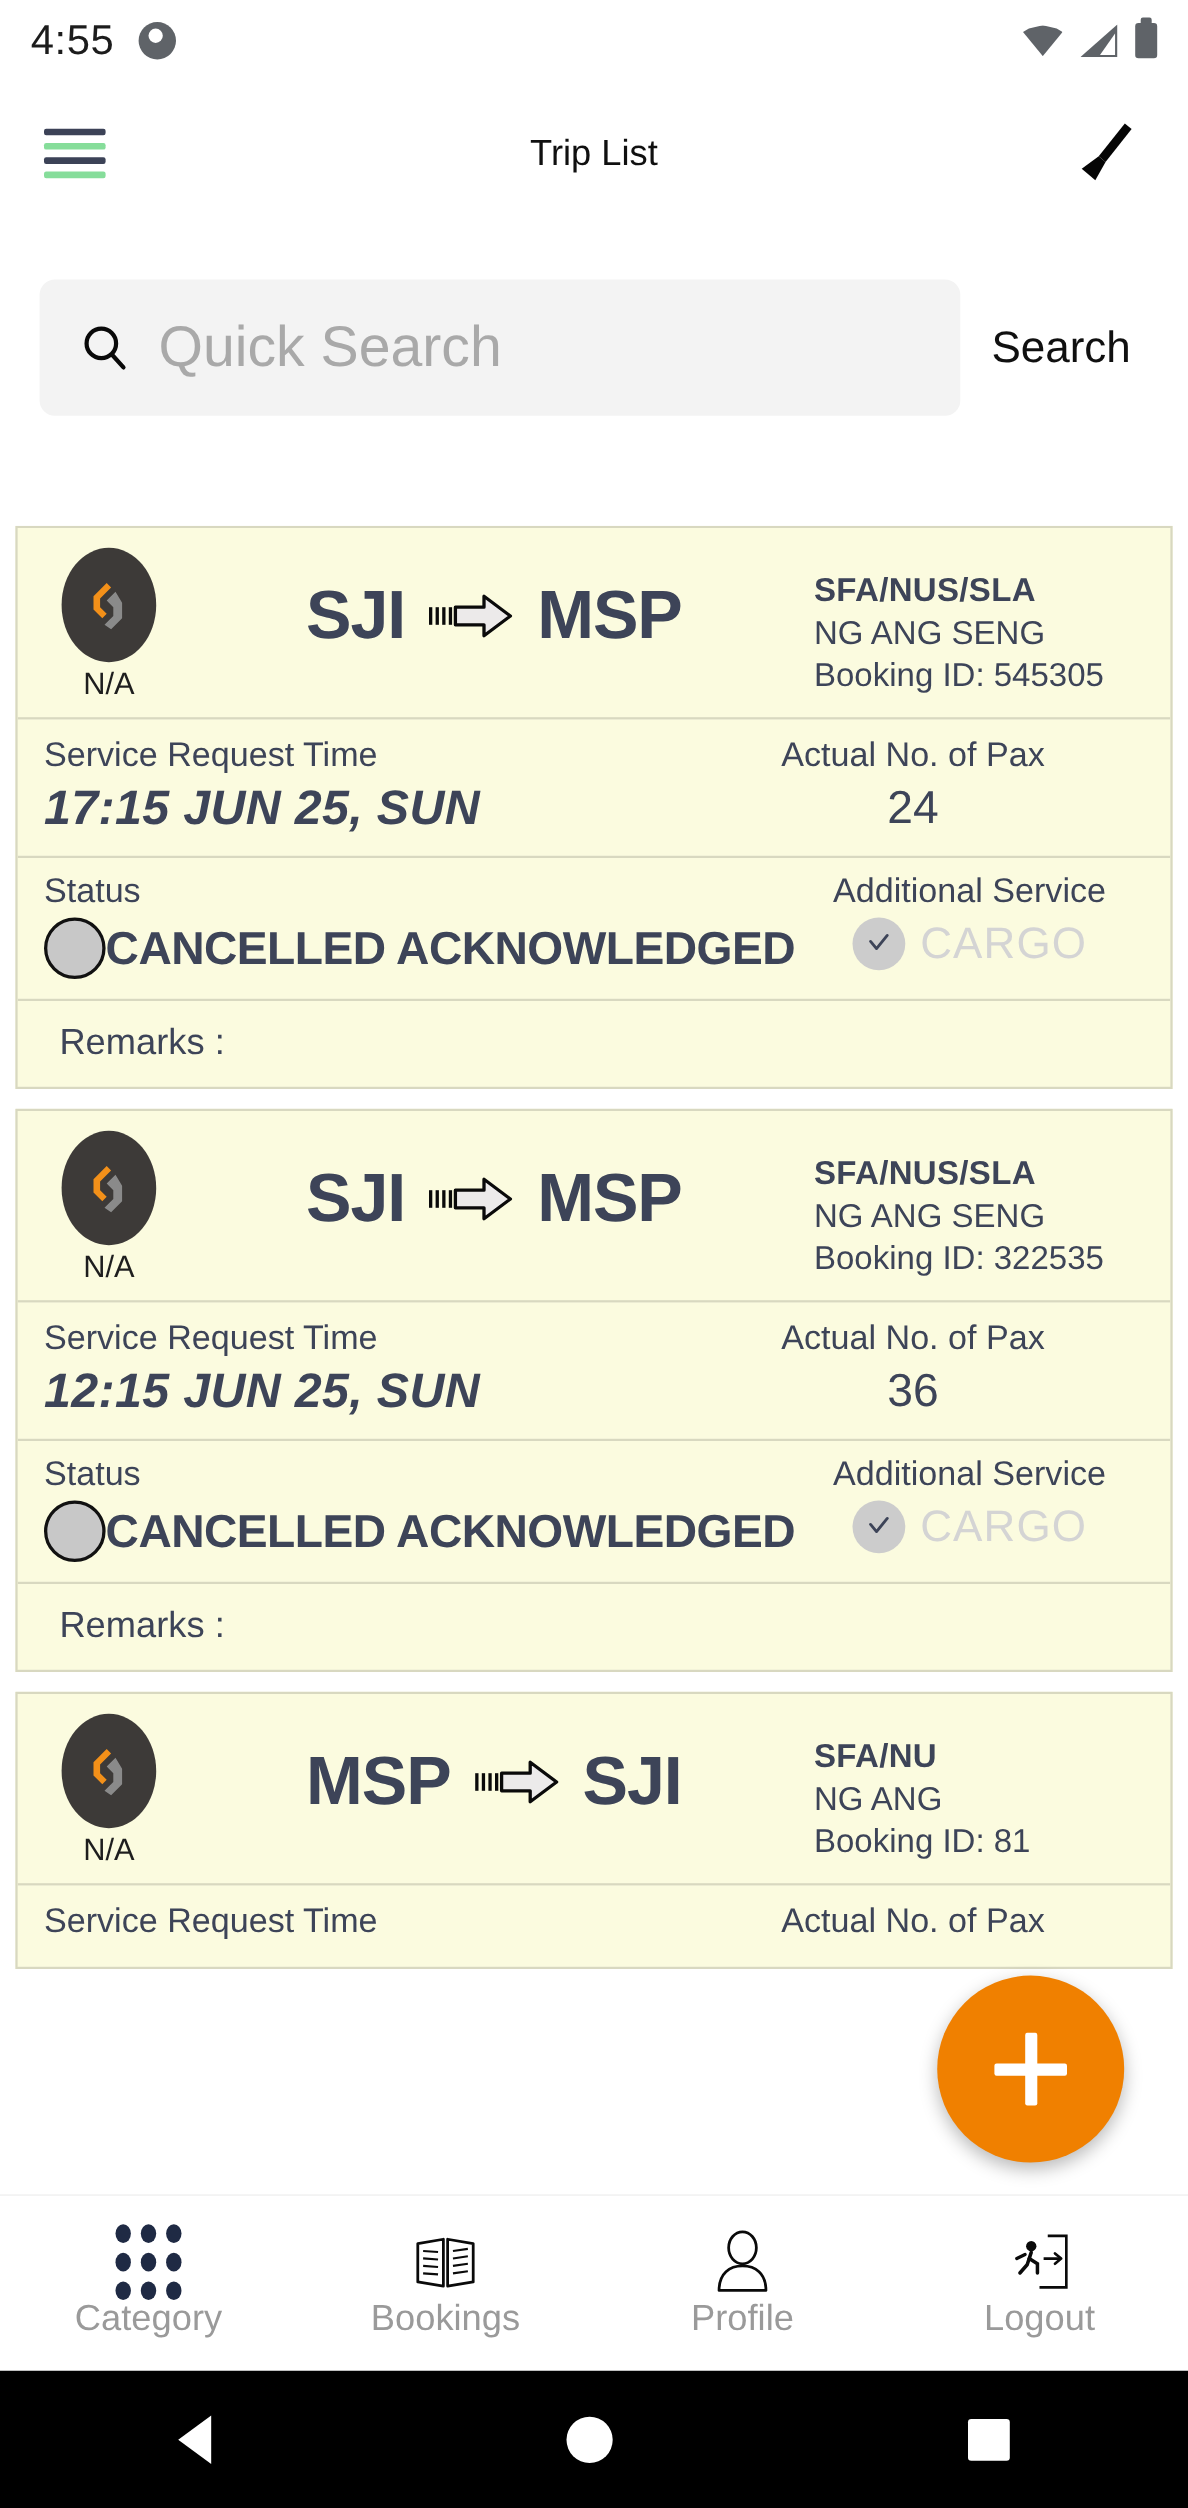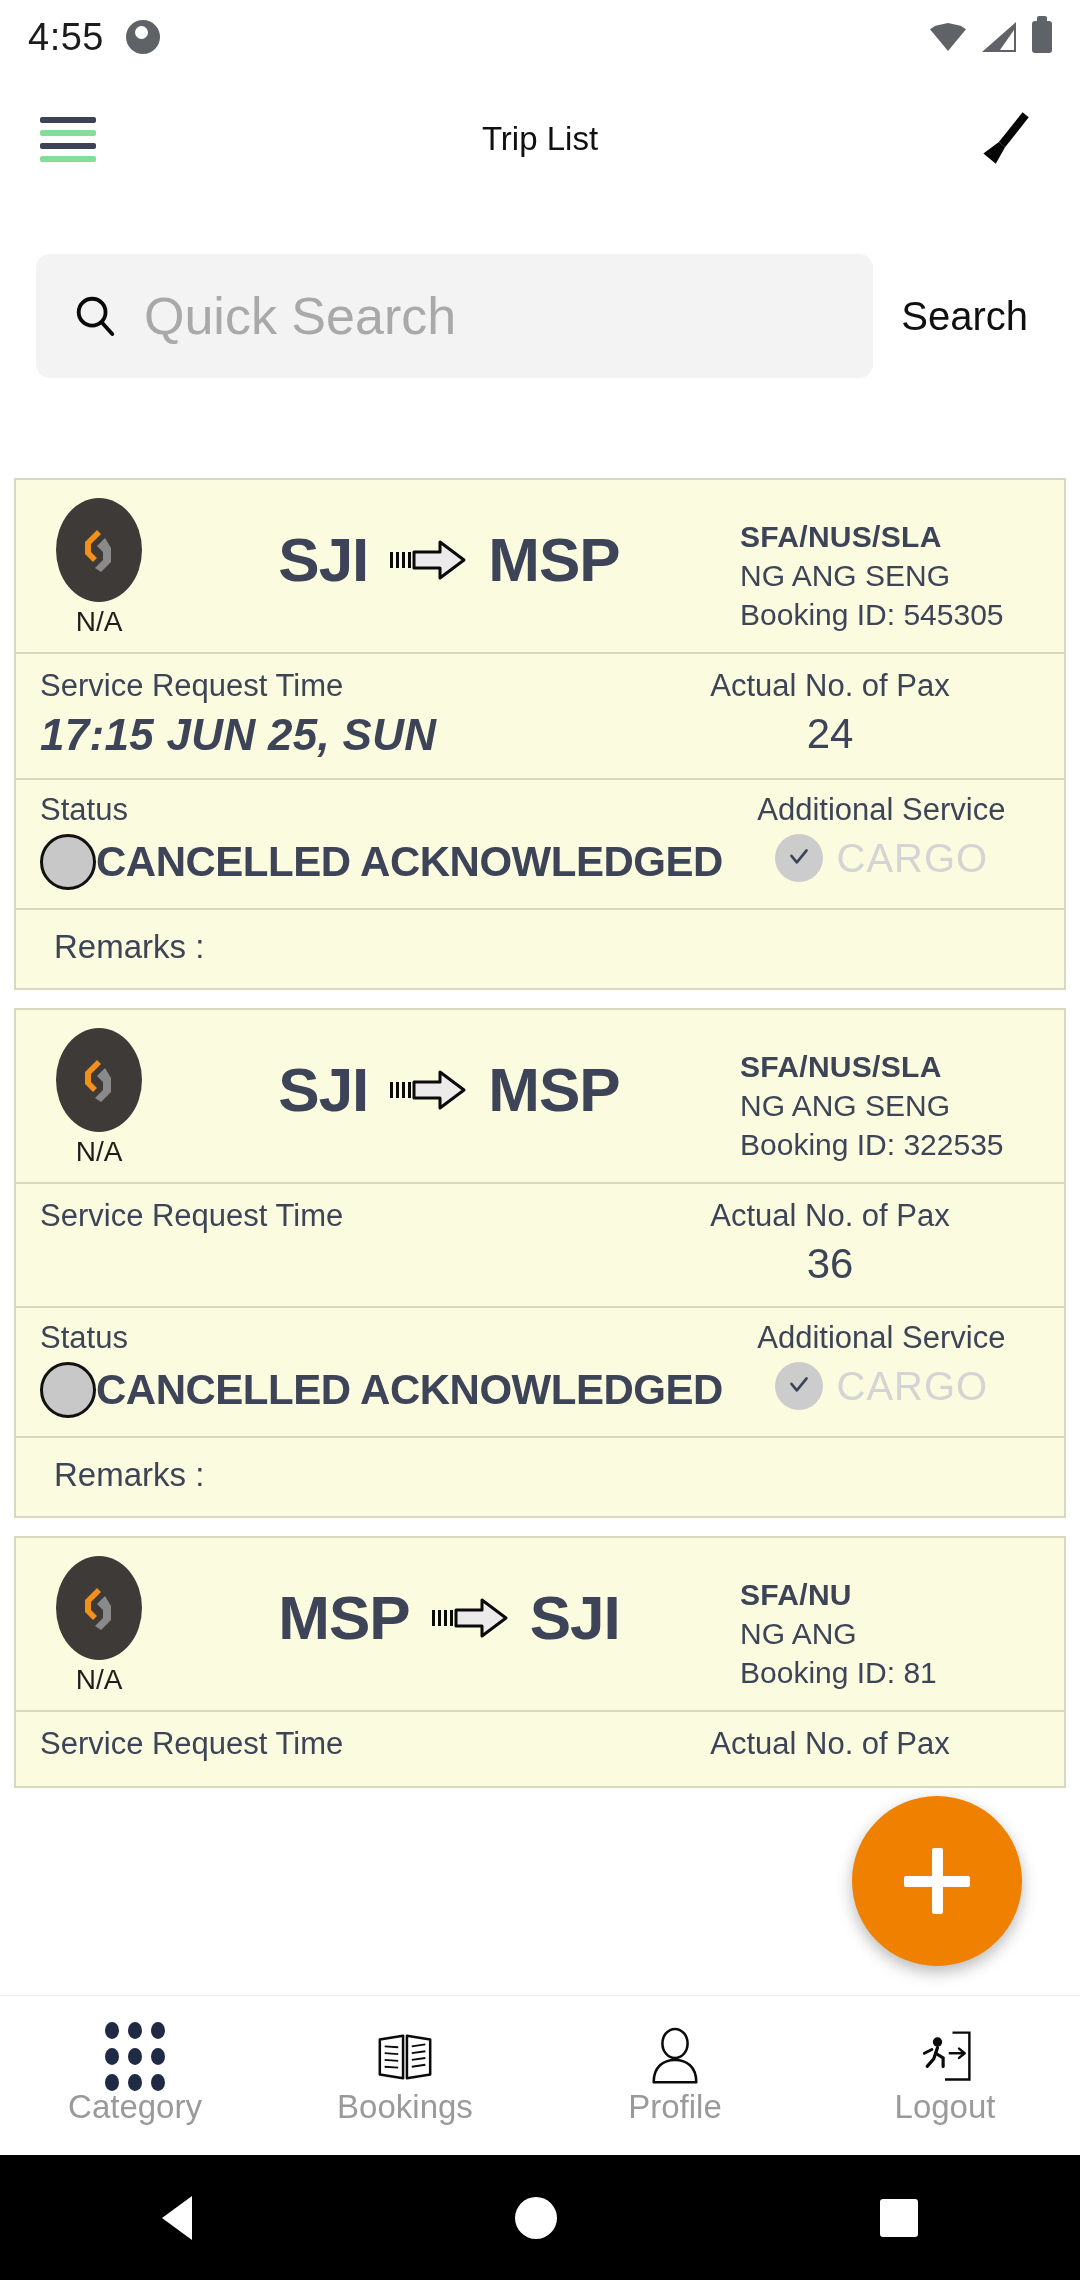--- a/index.html
+++ b/index.html
@@ -348,20 +348,21 @@
         <div class="booking-info">
           <div class="bi-line1">SFA/NUS/SLA</div>
           <div class="bi-line2">NG ANG SENG</div>
           <div class="bi-line3">Booking ID: 322535</div>
         </div>
       </div>
 
       <div class="trip-row two-col">
         <div class="col-left">
           <div class="lbl">Service Request Time</div>
+          <div class="val-strong">12:15 JUN 25, SUN</div>
         </div>
         <div class="col-right">
           <div class="lbl">Actual No. of Pax</div>
           <div class="val-pax">36</div>
         </div>
       </div>
 
       <div class="trip-row status-row">
         <div class="status-left">
           <div class="lbl">Status</div>

